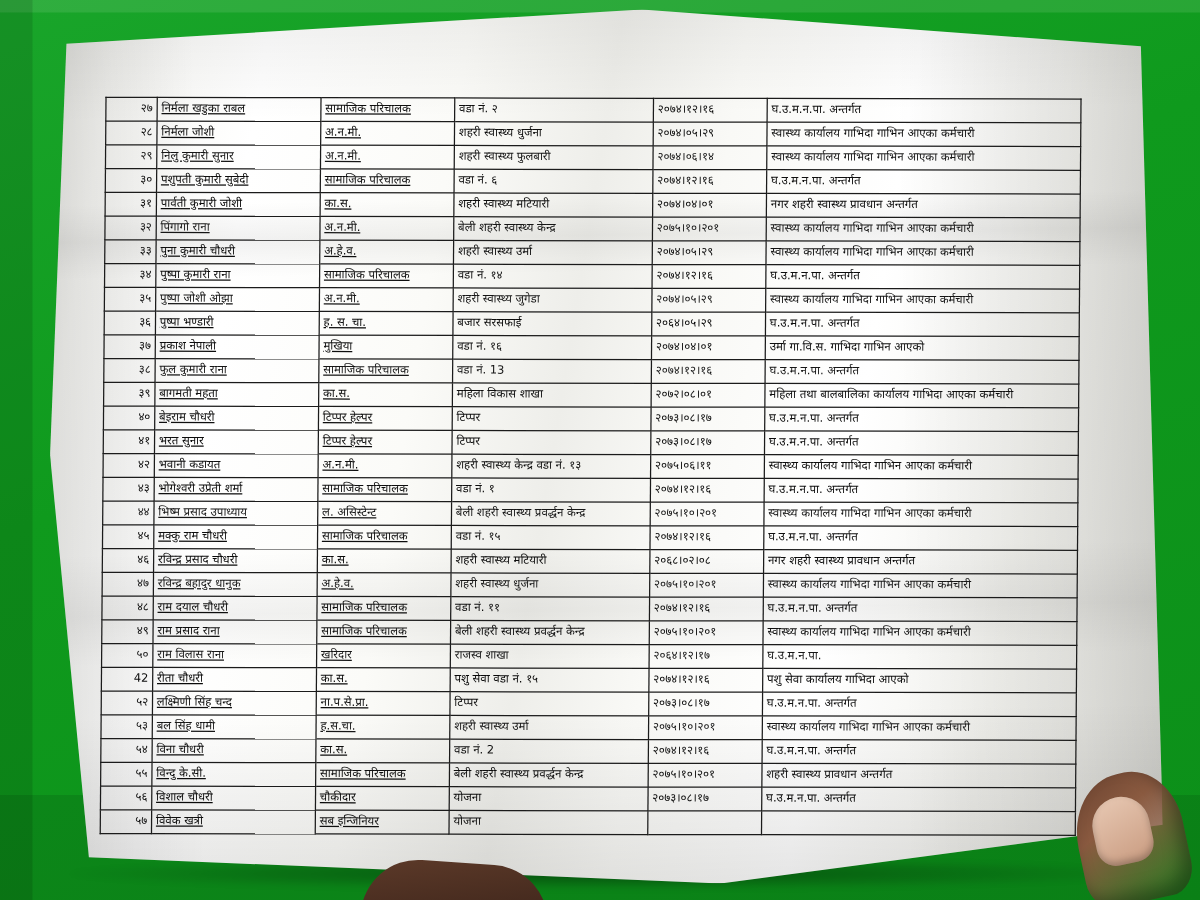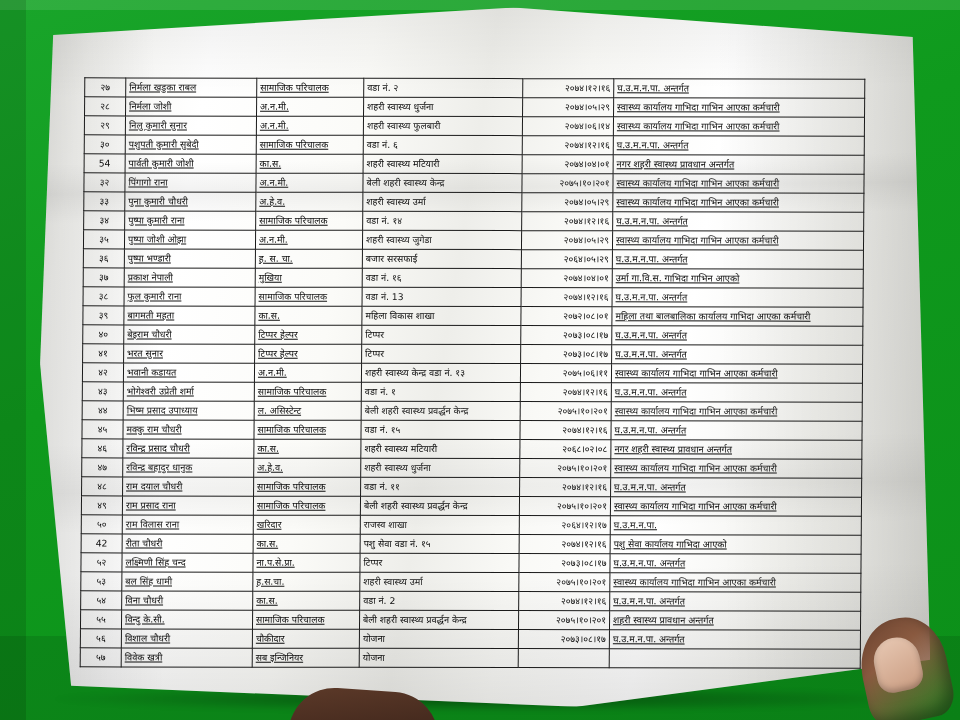--- a/index.html
+++ b/index.html
@@ -88,26 +88,26 @@
     font-family: "DejaVu Sans", sans-serif;
     font-size: 9.2px;
     line-height: 1.05;
     color: #0e0e0e;
     padding: 2px 3px 3px 3px;
     height: 13px;
     vertical-align: middle;
     white-space: nowrap;
     overflow: hidden;
   }
-  td.c-sn    { width: 34px;  text-align: center; }
+  td.c-sn    { width: 34px;  text-align: right; }
   td.c-name  { width: 124px; text-decoration: underline; }
   td.c-post  { width: 100px; text-decoration: underline; }
   td.c-office{ width: 152px; }
-  td.c-date  { width: 84px;  text-align: right; margin-left: 22px; }
-  td.c-remark{ width: 244px; text-decoration: underline; }
+  td.c-date  { width: 84px;  text-align: left; margin-left: 22px; }
+  td.c-remark{ width: 244px; }
 
   
   tr:nth-child(3n) td { color: #161616; }
   tr:nth-child(5n) td { color: #0a0a0a; }
 
   
   #thumb {
     position: absolute;
     left: 862px;
     top: 618px;
@@ -198,21 +198,21 @@
           </tr>
           <tr>
             <td class="c-sn">३०</td>
             <td class="c-name">पशुपती कुमारी सुबेदी</td>
             <td class="c-post">सामाजिक परिचालक</td>
             <td class="c-office">वडा नं. ६</td>
             <td class="c-date">२०७४।१२।१६</td>
             <td class="c-remark">घ.उ.म.न.पा. अन्तर्गत</td>
           </tr>
           <tr>
-            <td class="c-sn">54</td>
+            <td class="c-sn">३१</td>
             <td class="c-name">पार्वती कुमारी जोशी</td>
             <td class="c-post">का.स.</td>
             <td class="c-office">शहरी स्वास्थ्य मटियारी</td>
             <td class="c-date">२०७४।०४।०१</td>
             <td class="c-remark">नगर शहरी स्वास्थ्य प्रावधान अन्तर्गत</td>
           </tr>
           <tr>
             <td class="c-sn">३२</td>
             <td class="c-name">पिंगागो राना</td>
             <td class="c-post">अ.न.मी.</td>

